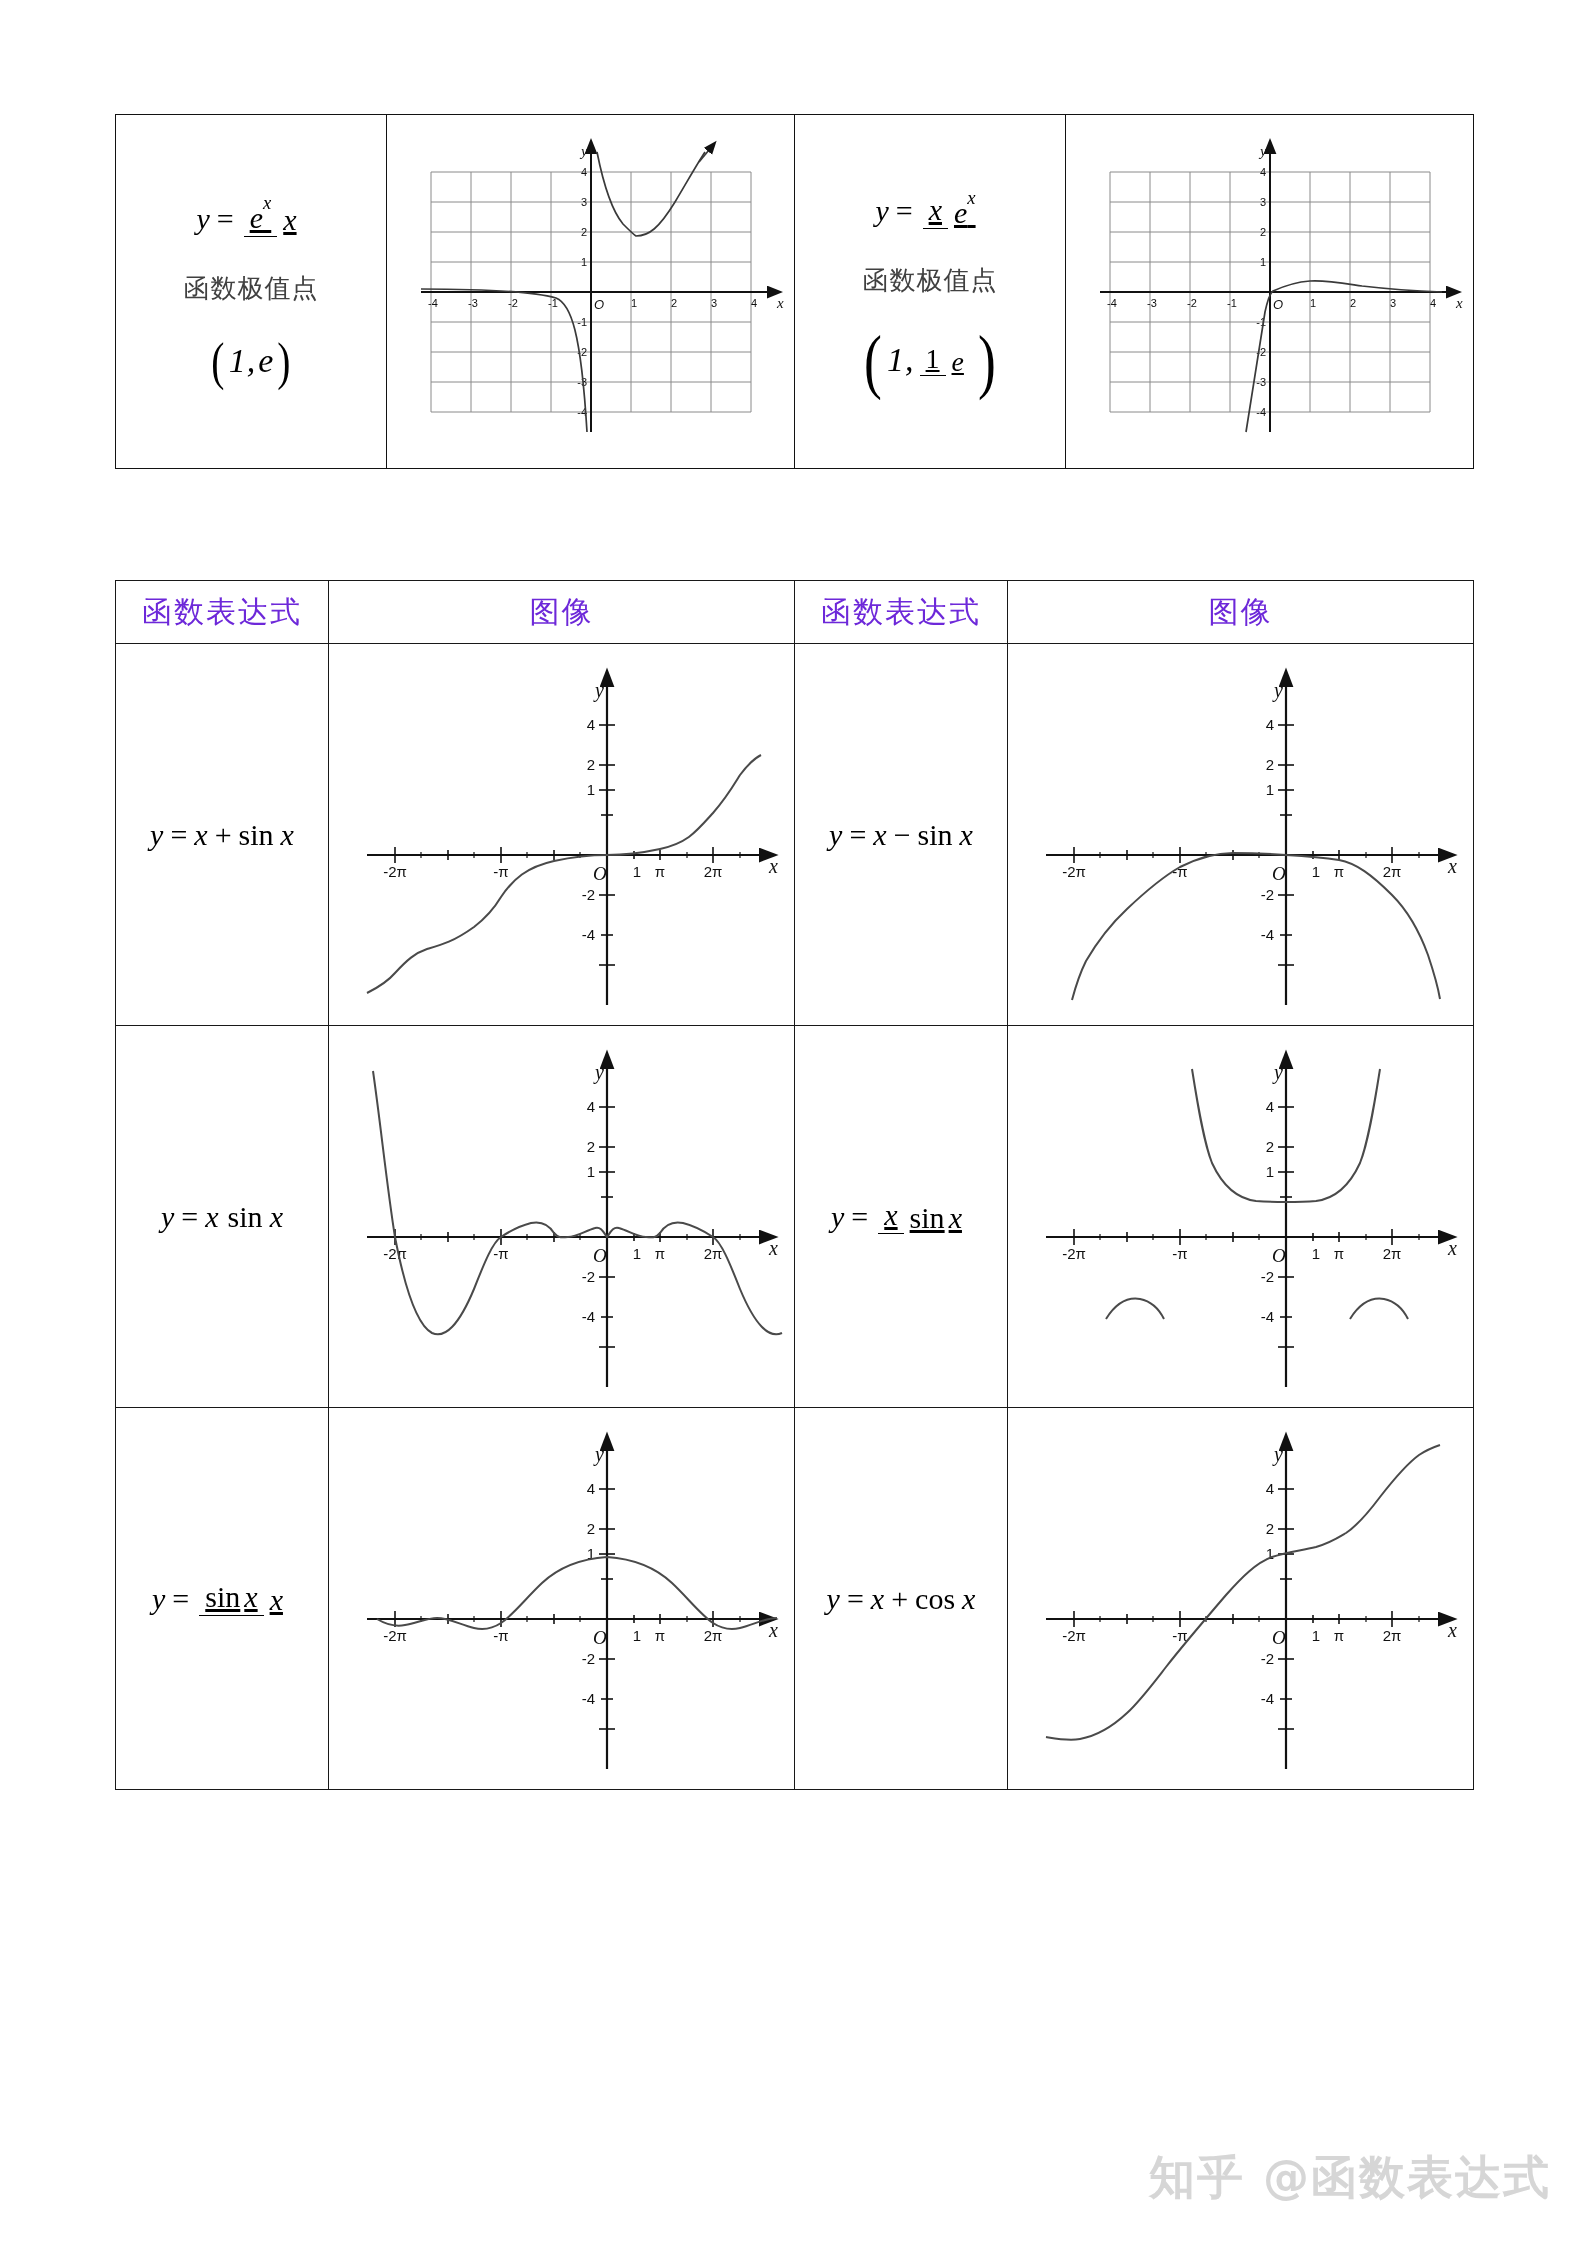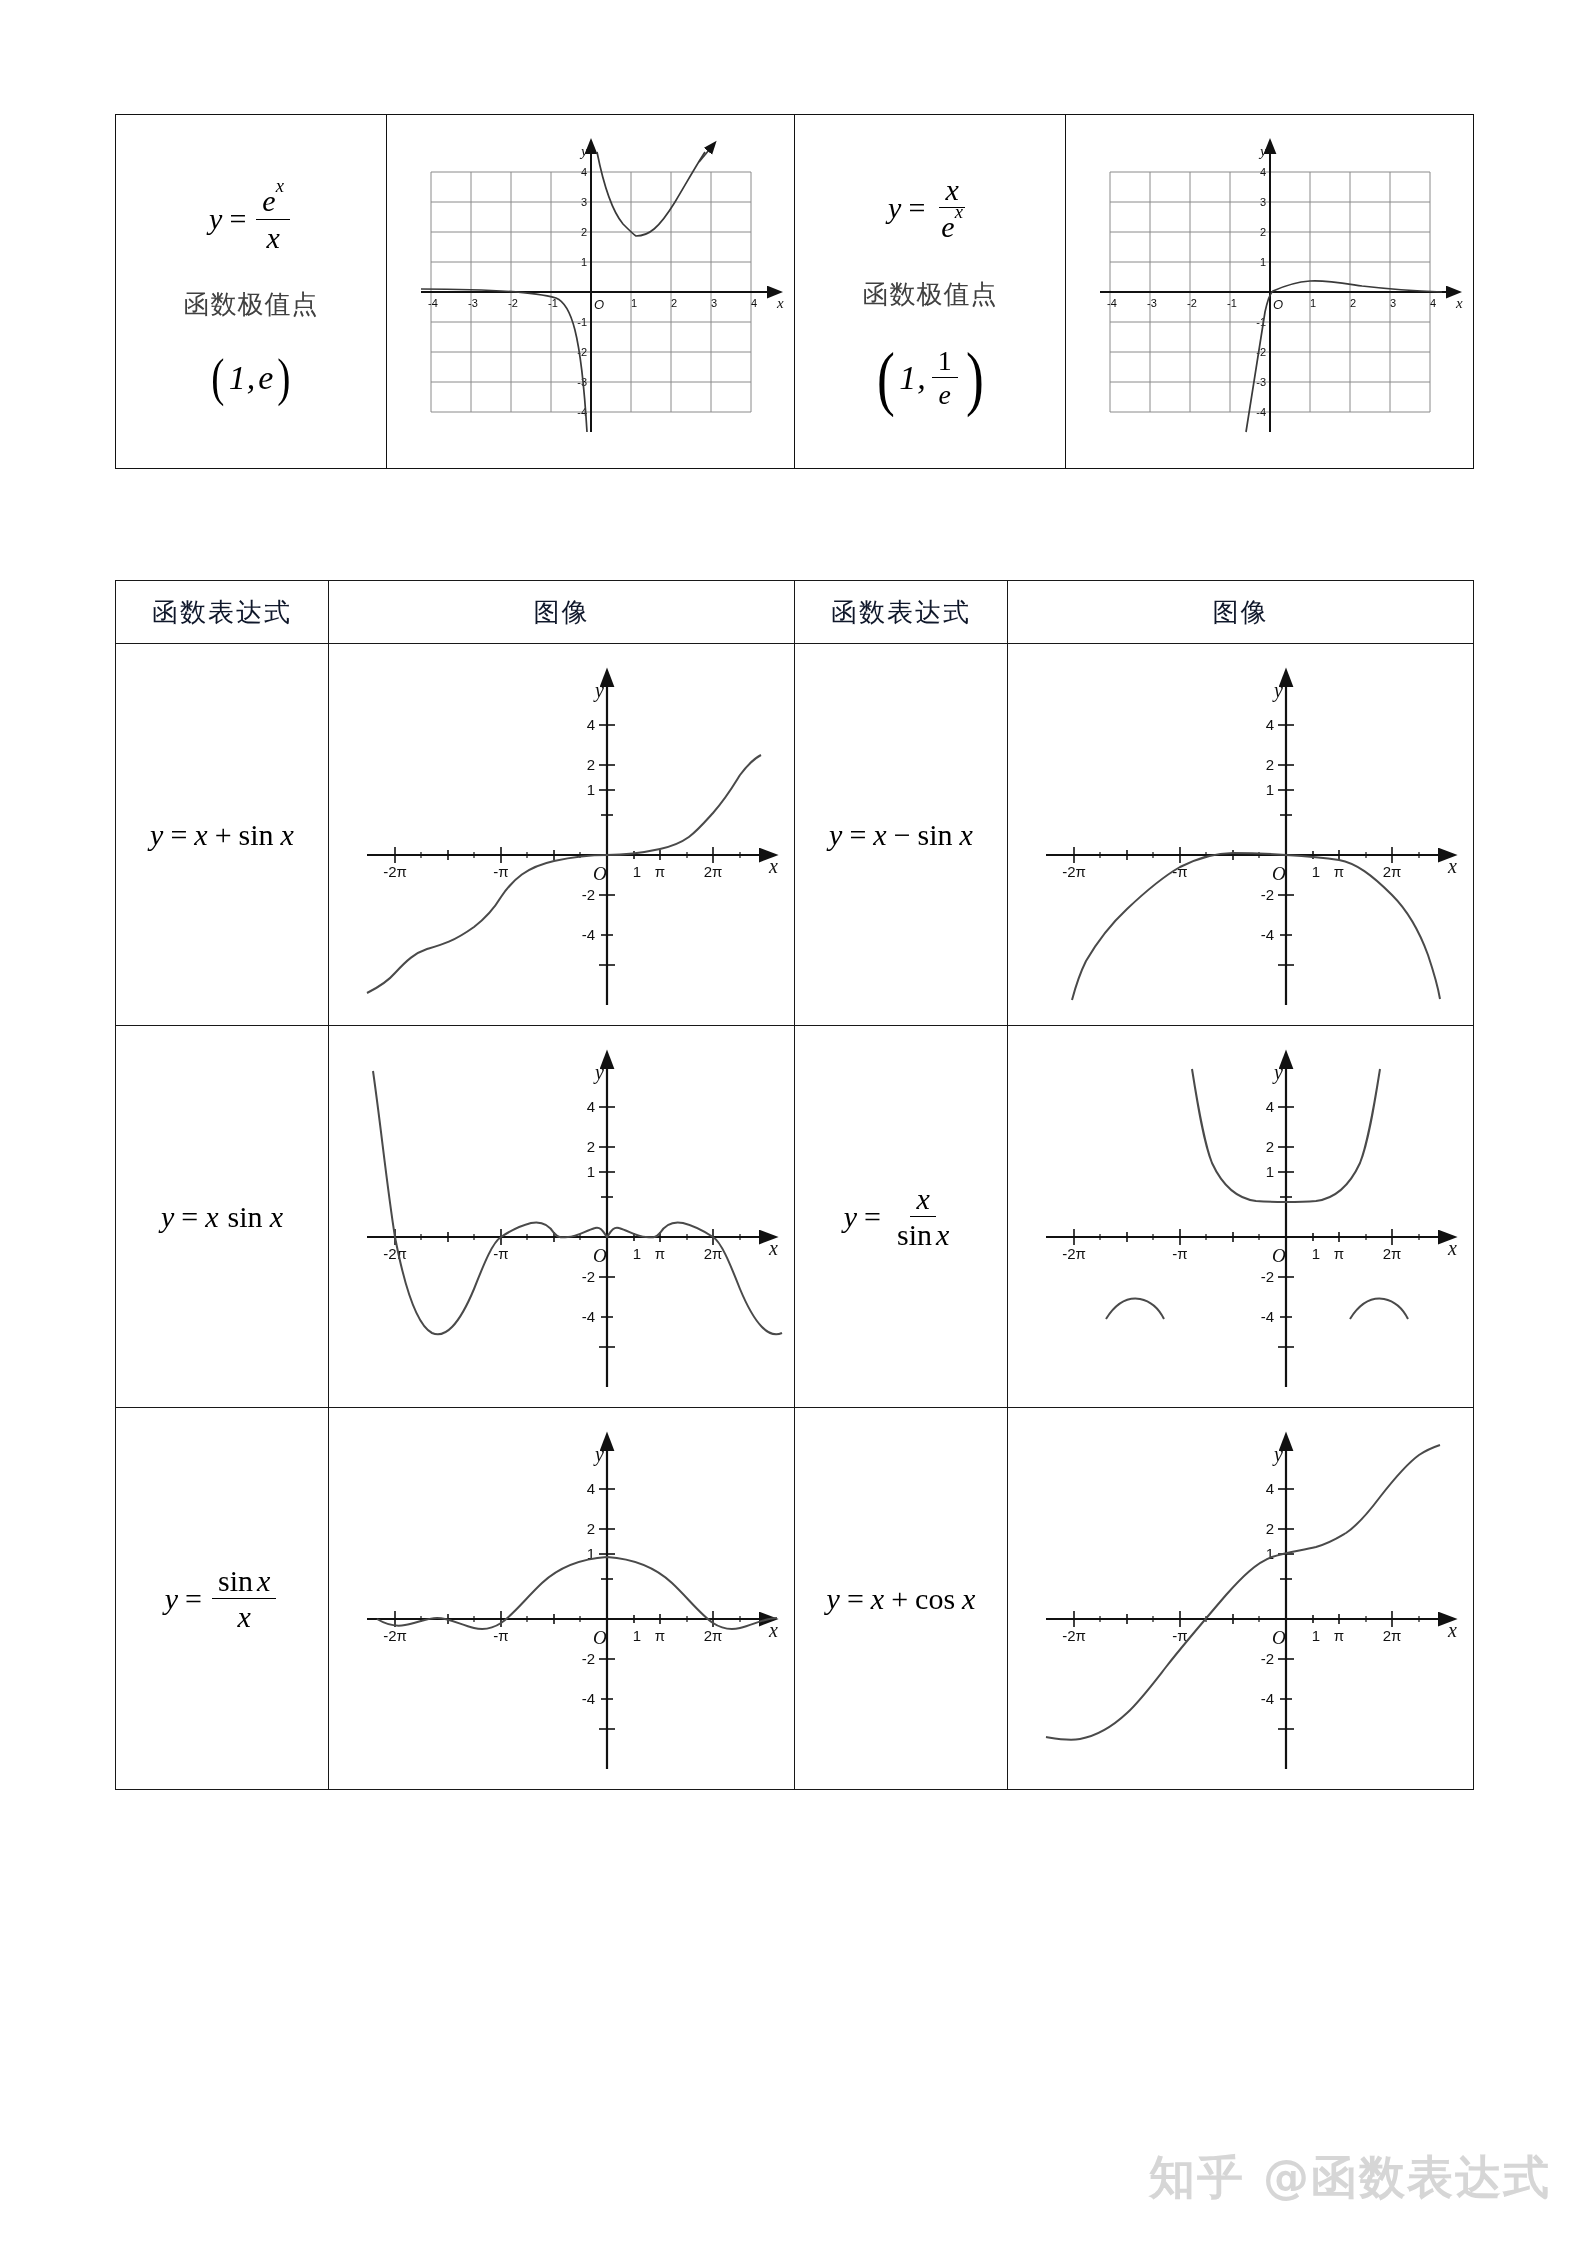--- a/index.html
+++ b/index.html
@@ -63,25 +63,26 @@
     align-items: center;
     gap: 2px;
   }
   .math .op {
     font-style: normal;
     margin: 0 5px;
   }
   .math .roman { font-style: normal; }
   .frac {
     display: inline-flex;
-    flex-direction: column;
+    flex-direction: row;
     align-items: center;
     vertical-align: middle;
     margin: 0 3px;
     line-height: 1.05;
+    text-decoration: underline;
   }
   .frac .num {
     padding: 0 6px 2px 6px;
     border-bottom: 1.6px solid #000;
   }
   .frac .den {
     padding: 2px 6px 0 6px;
   }
   .sup {
     font-size: 0.62em;
@@ -130,23 +131,23 @@
     width: 1355px;
     height: 1210px;
   }
   #table-graphs td { border: 1px solid #181818; }
   .col-expr { width: 212px; }
   .col-graph { width: 465px; }
 
   .hdr {
     height: 62px;
     font-family: Liberation Mono, monospace;
-    font-size: 26px;
+    font-size: 30px;
     letter-spacing: 2px;
-    color: #0f172a;
+    color: #6d28d9;
   }
 
   .row-graph { height: 382px; }
 
   
   .plot {
     display: block;
     margin: 0 auto;
   }
 

